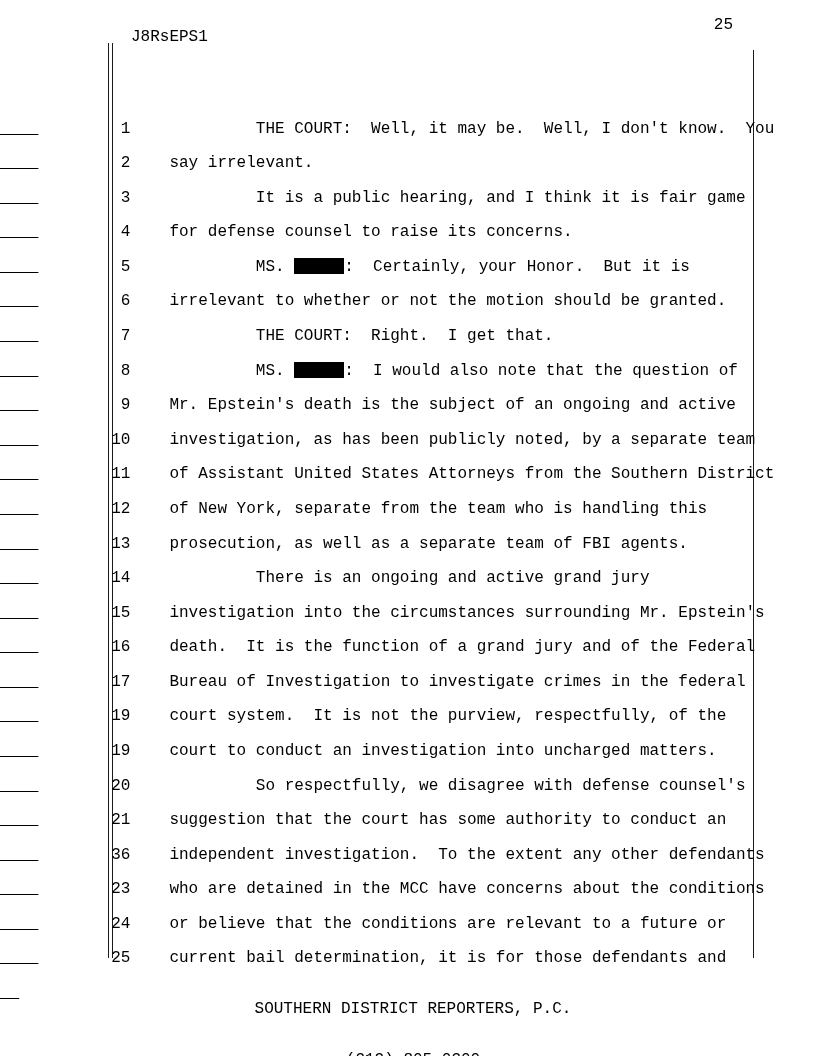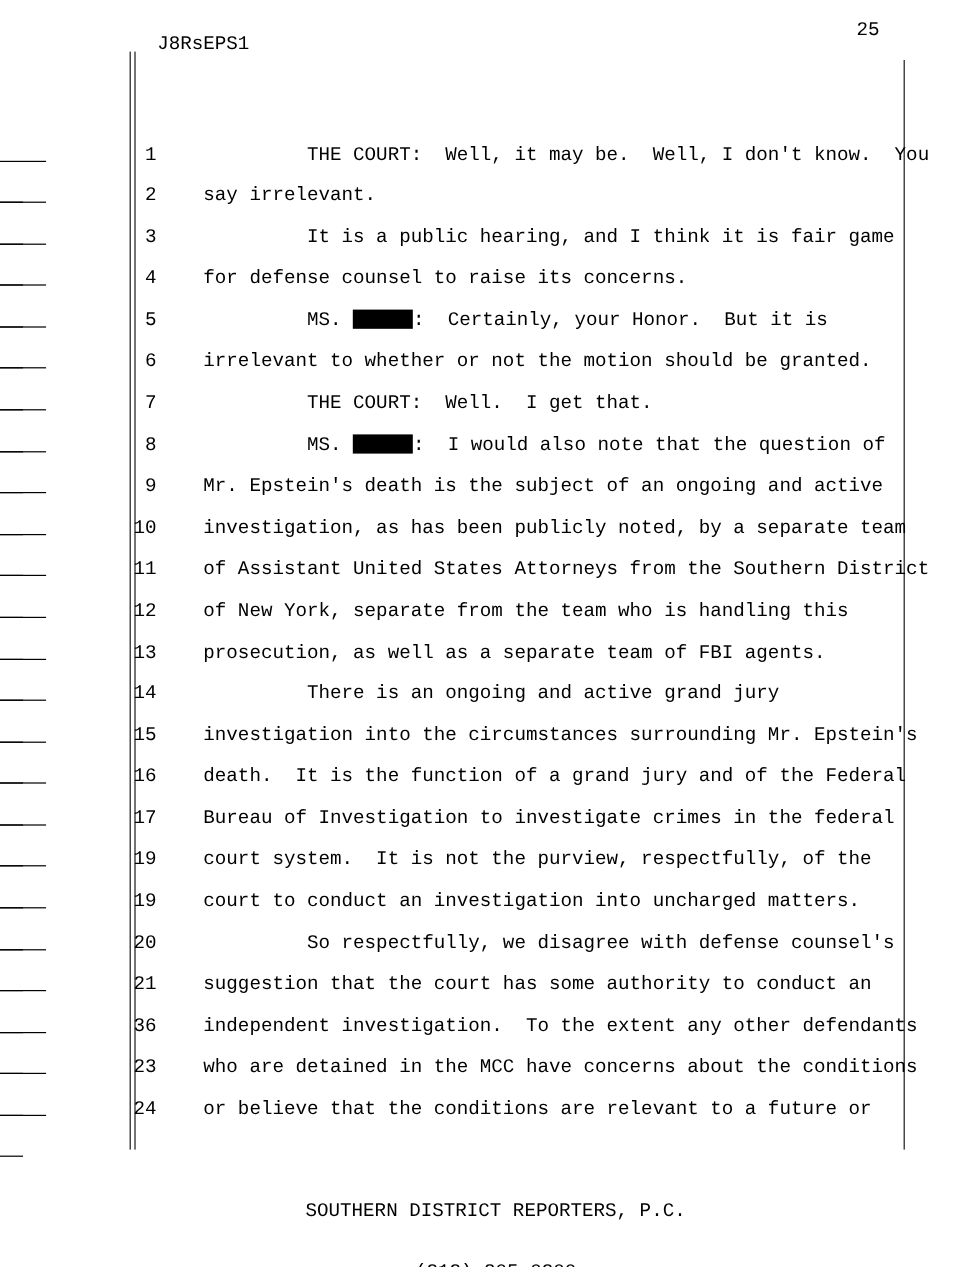--- a/index.html
+++ b/index.html
@@ -120,21 +120,21 @@
 
   <div class="line">
     <span class="ln">5</span><span class="lt">         MS. <span class="redact" style="background: rgb(0, 0, 0);"></span>:  Certainly, your Honor.  But it is</span>
   </div>
 
   <div class="line">
     <span class="ln">6</span><span class="lt">irrelevant to whether or not the motion should be granted.</span>
   </div>
 
   <div class="line">
-    <span class="ln">7</span><span class="lt">         THE COURT:  Well.  I get that.</span>
+    <span class="ln">7</span><span class="lt">         THE COURT:  Right.  I get that.</span>
   </div>
 
   <div class="line">
     <span class="ln">8</span><span class="lt">         MS. <span class="redact" style="background: rgb(0, 0, 0);"></span>:  I would also note that the question of</span>
   </div>
 
   <div class="line">
     <span class="ln">9</span><span class="lt">Mr. Epstein's death is the subject of an ongoing and active</span>
   </div>
 
@@ -191,20 +191,23 @@
   </div>
 
   <div class="line">
     <span class="ln">23</span><span class="lt">who are detained in the MCC have concerns about the conditions</span>
   </div>
 
   <div class="line">
     <span class="ln">24</span><span class="lt">or believe that the conditions are relevant to a future or</span>
   </div>
 
+  <div class="line">
+    <span class="ln">25</span><span class="lt">current bail determination, it is for those defendants and</span>
+  </div>
 </div>
 
   <div class="footer">
     <div>SOUTHERN DISTRICT REPORTERS, P.C.</div>
     <div>(212) 805-0300</div>
   </div>
 
 </div>
 
 </body></html>

